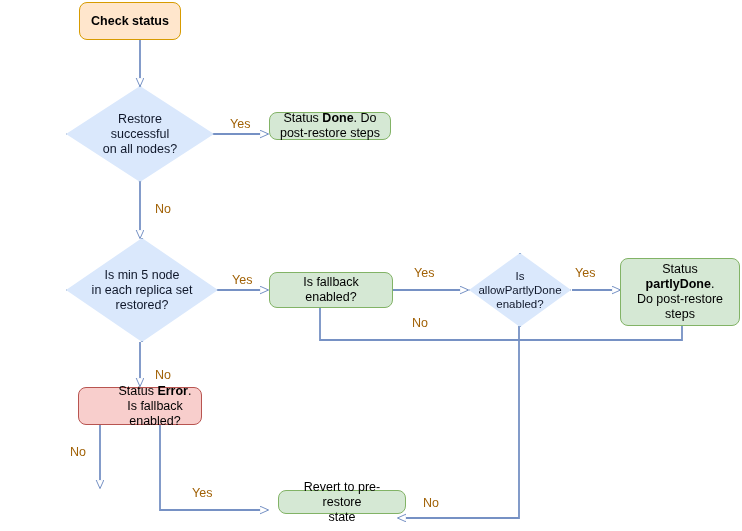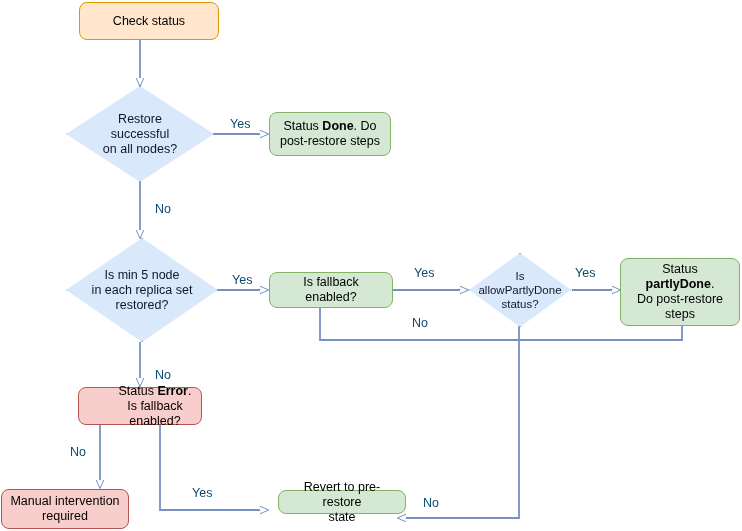--- a/index.html
+++ b/index.html
@@ -74,21 +74,21 @@
     text-align: center;
     font-size: 12.5px;
     line-height: 15px;
     color: #0f172a;
     white-space: pre-line;
   }
   .edge-label {
     position: absolute;
     font-size: 12.5px;
     line-height: 14px;
-    color: #0c4a6e;
+    color: #a16207;
     background: #ffffff;
     padding: 0 2px;
     white-space: nowrap;
     z-index: 4;
   }
   b { font-weight: bold; }
 </style>
 </head>
 <body>
 
@@ -119,69 +119,65 @@
       <path d="M572,290 L620,290"></path>
 
       <path d="M519,326 L519,518 L398,518"></path>
 
       <path d="M100,424 L100,488"></path>
 
       <path d="M160,424 L160,510 L268,510"></path>
     </g>
   </svg>
 
-  <div class="node box fill-yellow" style="left:79px; top:2px; width:140px; height:38px;">
+  <div class="node box fill-yellow" style="left:79px; top:2px; width:102px; height:38px;font-weight:bold;">
     <span class="lbl">Check status</span>
   </div>
 
   <div class="diamond" style="left:66px; top:86px; width:148px; height:96px;">
     <div class="dshape"></div>
     <div class="dtext">Restore
 successful
 on all nodes?</div>
   </div>
 
-  <div class="node box fill-green" style="left:269px; top:112px; width:122px; height:44px;">
+  <div class="node box fill-green" style="left:269px; top:112px; width:122px; height:28px;">
     <span class="lbl"><span>Status </span><b>Done</b><span>. Do
 post-restore steps</span></span>
   </div>
 
   <div class="diamond" style="left:66px; top:238px; width:152px; height:104px;">
     <div class="dshape"></div>
     <div class="dtext">Is min 5 node
 in each replica set
 restored?</div>
   </div>
 
   <div class="node box fill-green" style="left:269px; top:272px; width:124px; height:36px;">
     <span class="lbl">Is fallback enabled?</span>
   </div>
 
   <div class="diamond" style="left:469px; top:253px; width:102px; height:74px;">
     <div class="dshape"></div>
     <div class="dtext" style="font-size:11.5px; line-height:14px;">Is
 allowPartlyDone
-status?</div>
+enabled?</div>
   </div>
 
   <div class="node box fill-green" style="left:620px; top:258px; width:120px; height:68px;">
     <span class="lbl"><span>Status </span><b>partlyDone</b><span>.
 Do post-restore
 steps</span></span>
   </div>
 
   <div class="node box fill-red" style="left:78px; top:387px; width:124px; height:38px;padding-left:36px;">
     <span class="lbl"><span>Status </span><b>Error</b><span>.
 Is fallback enabled?</span></span>
   </div>
 
-  <div class="node box fill-red" style="left:1px; top:489px; width:128px; height:40px;">
-    <span class="lbl">Manual intervention
-required</span>
-  </div>
 
   <div class="node box fill-green" style="left:278px; top:490px; width:128px; height:24px;">
     <span class="lbl">Revert to pre-restore
 state</span>
   </div>
 
   <div class="edge-label" style="left:228px; top:117px;">Yes</div>
 
   <div class="edge-label" style="left:153px; top:202px;">No</div>
 

